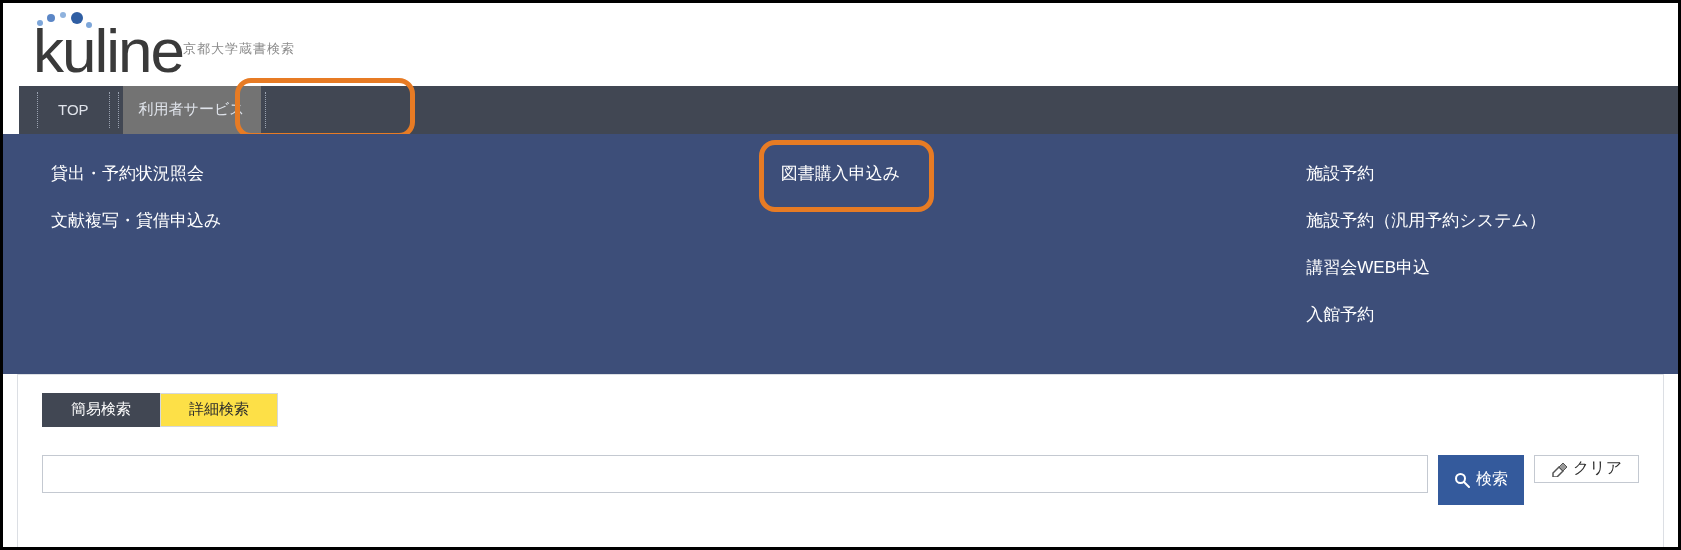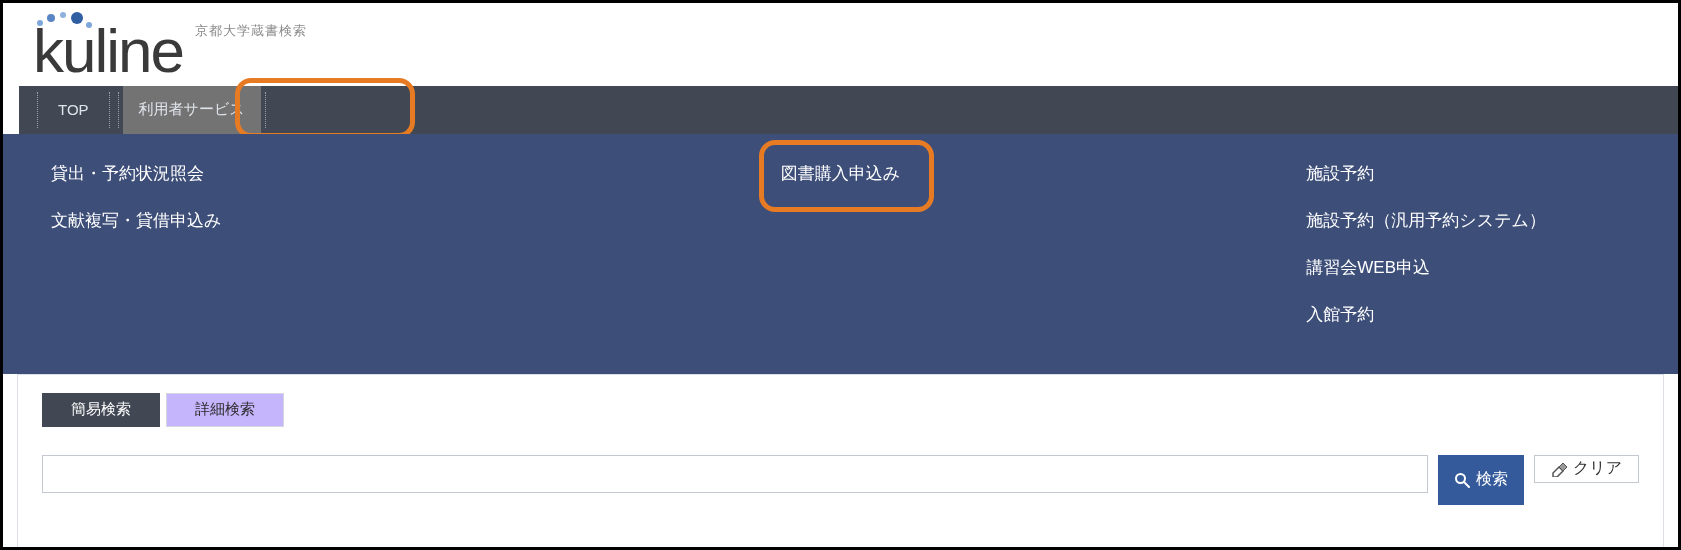--- a/index.html
+++ b/index.html
@@ -25,22 +25,22 @@
       display: block;
     }
     .logo-text {
       margin-top: -6px;
       font-size: 62px;
       letter-spacing: -2px;
       color: #3a3a3a;
       font-weight: 400;
       line-height: 0.85;
       display: flex;
-      align-items: flex-start;
-      gap: 12px;
+      align-items: center;
+      gap: 0;
     }
     .logo-sub {
       font-size: 13px;
       color: #8a8a8a;
       letter-spacing: 1px;
       padding-bottom: 6px;
     }
 
     
     .topnav {
@@ -101,38 +101,38 @@
     .mega .cell-right { justify-self: start; padding-left: 200px; }
 
     
     .searcharea {
       margin: 0 14px;
       border: 1px solid #dcdfe4;
       padding: 18px 24px 46px 24px;
     }
     .tabs {
       display: flex;
-      gap: 6px;
+      gap: 0;
       margin-bottom: 28px;
     }
     .tab {
       min-width: 118px;
       height: 34px;
       font-size: 15px;
       display: flex;
       align-items: center;
       justify-content: center;
       cursor: pointer;
     }
     .tab.active {
       background: #414753;
       color: #fff;
     }
     .tab.inactive {
-      background: #c4b5fd;
+      background: #fde047;
       color: #2d2d2d;
       border: 1px solid #d4d7dd;
     }
     .searchrow {
       display: flex;
       gap: 10px;
       align-items: stretch;
     }
     .searchrow input[type="text"] {
       flex: 1;

